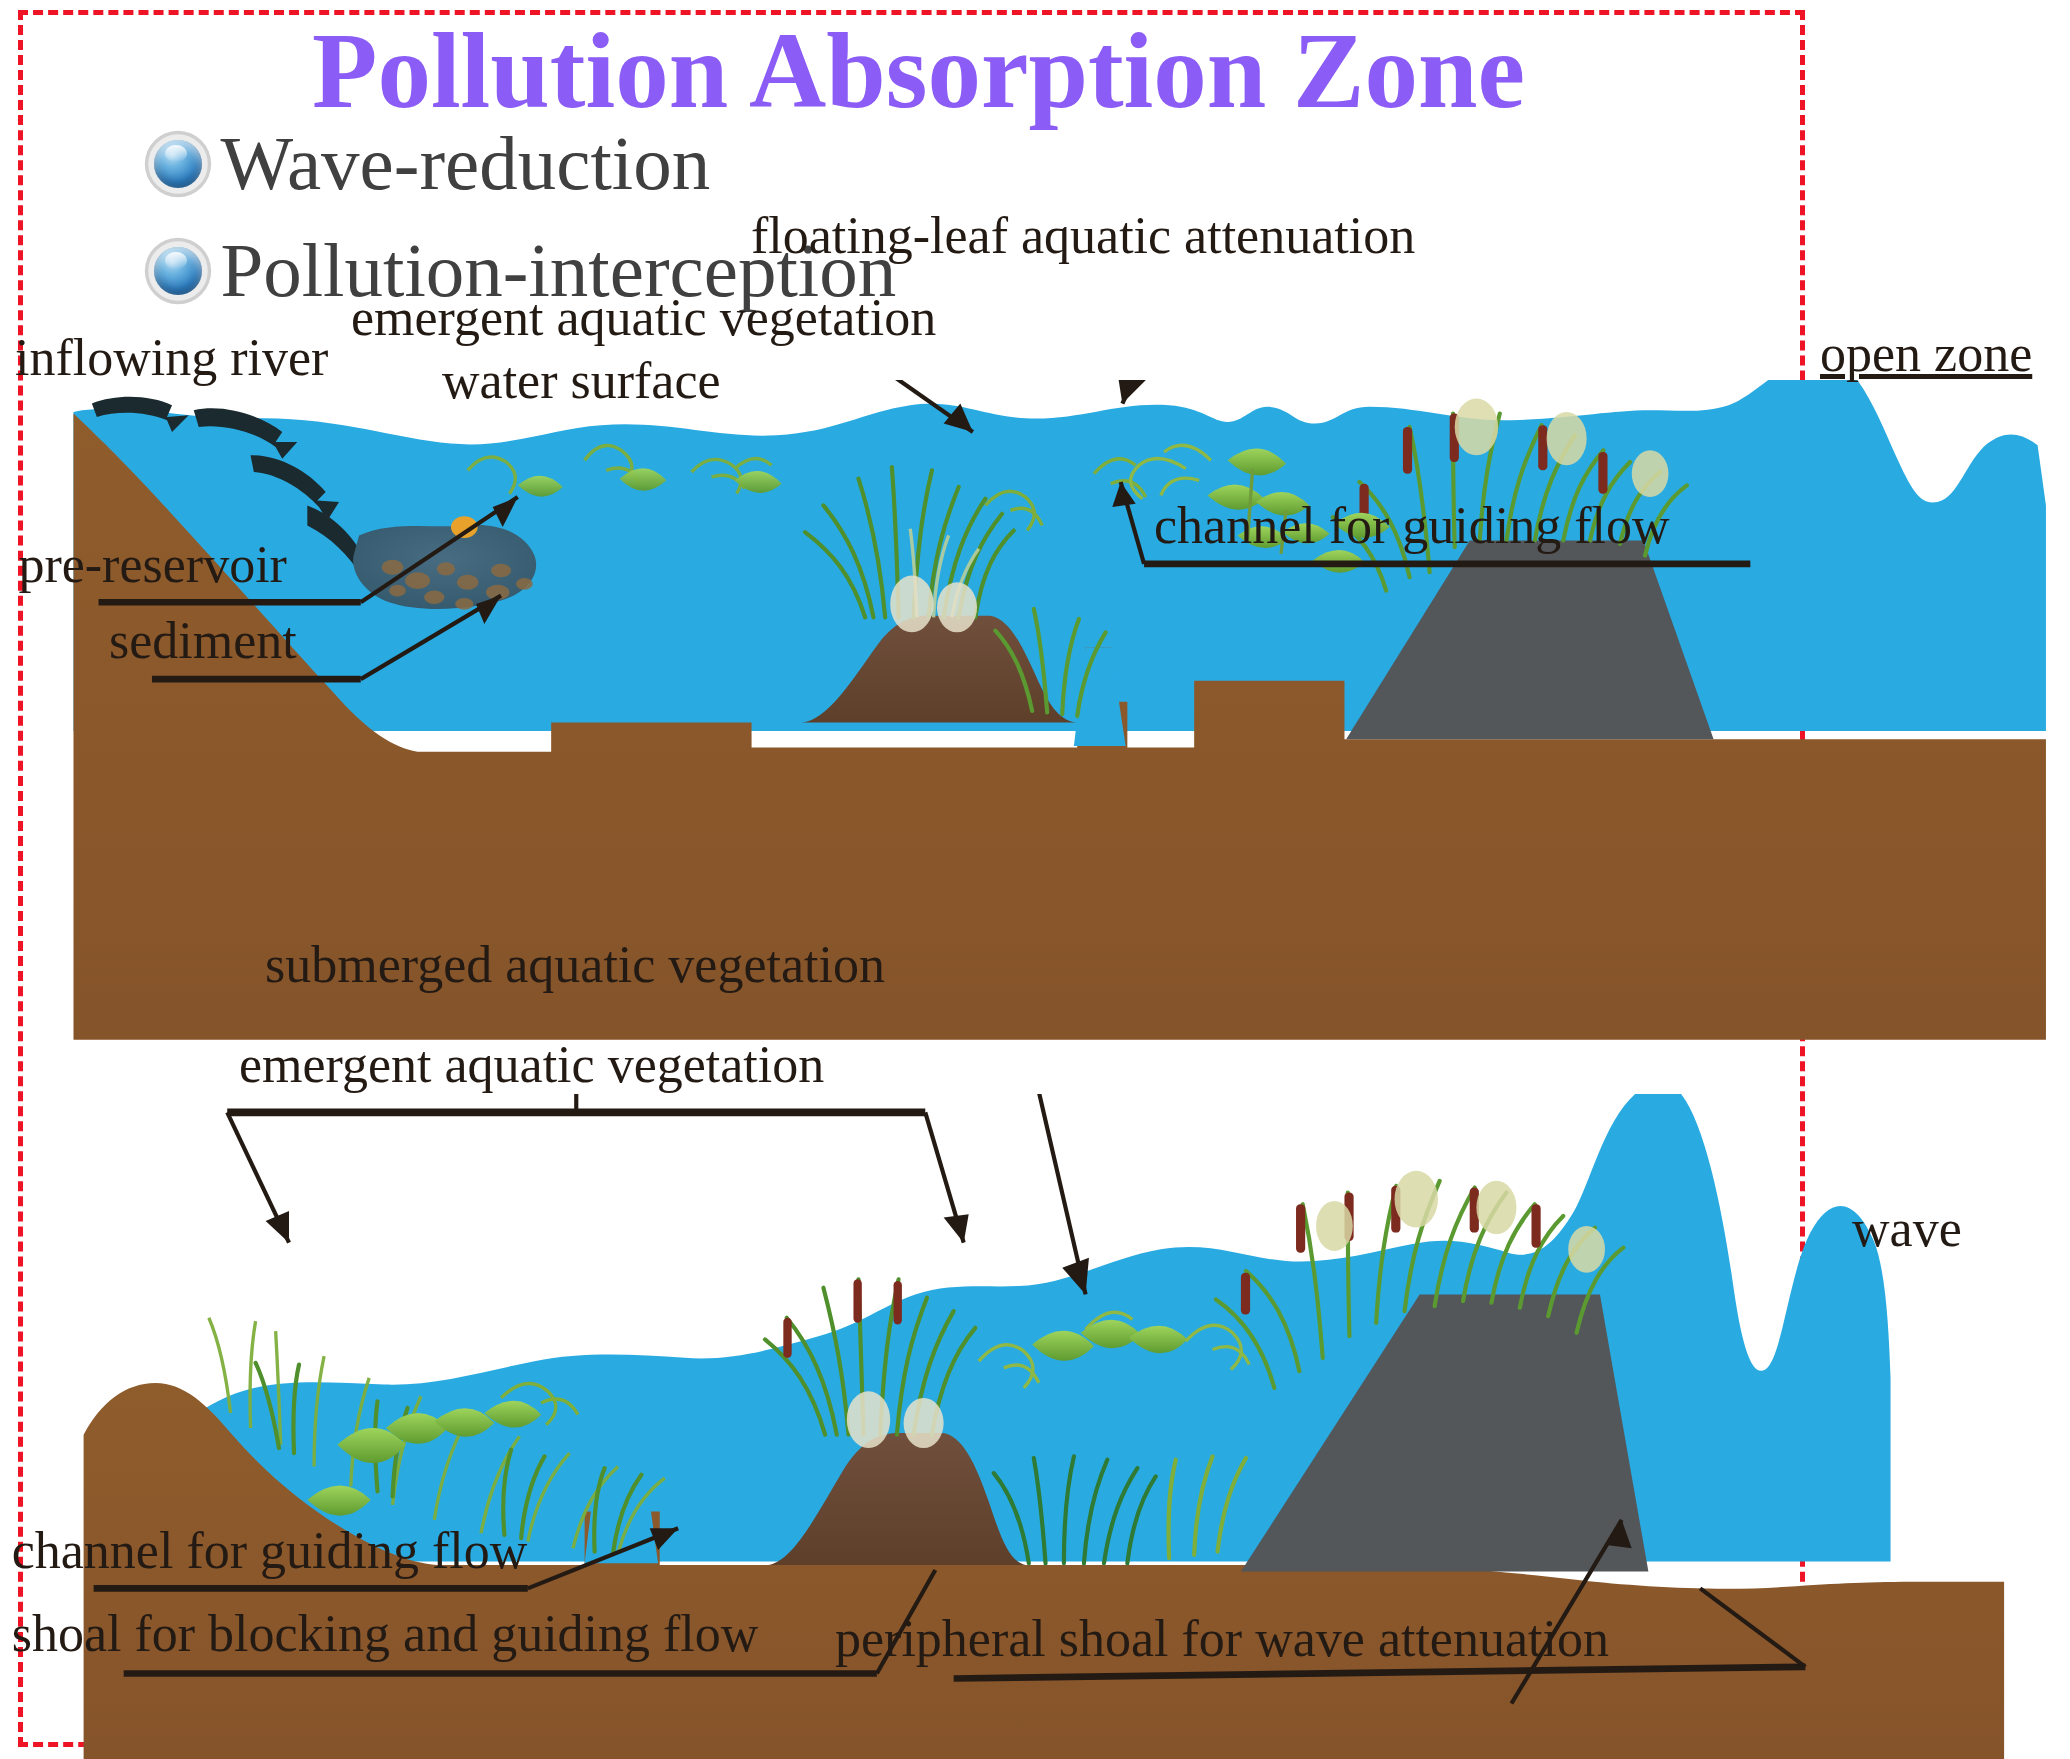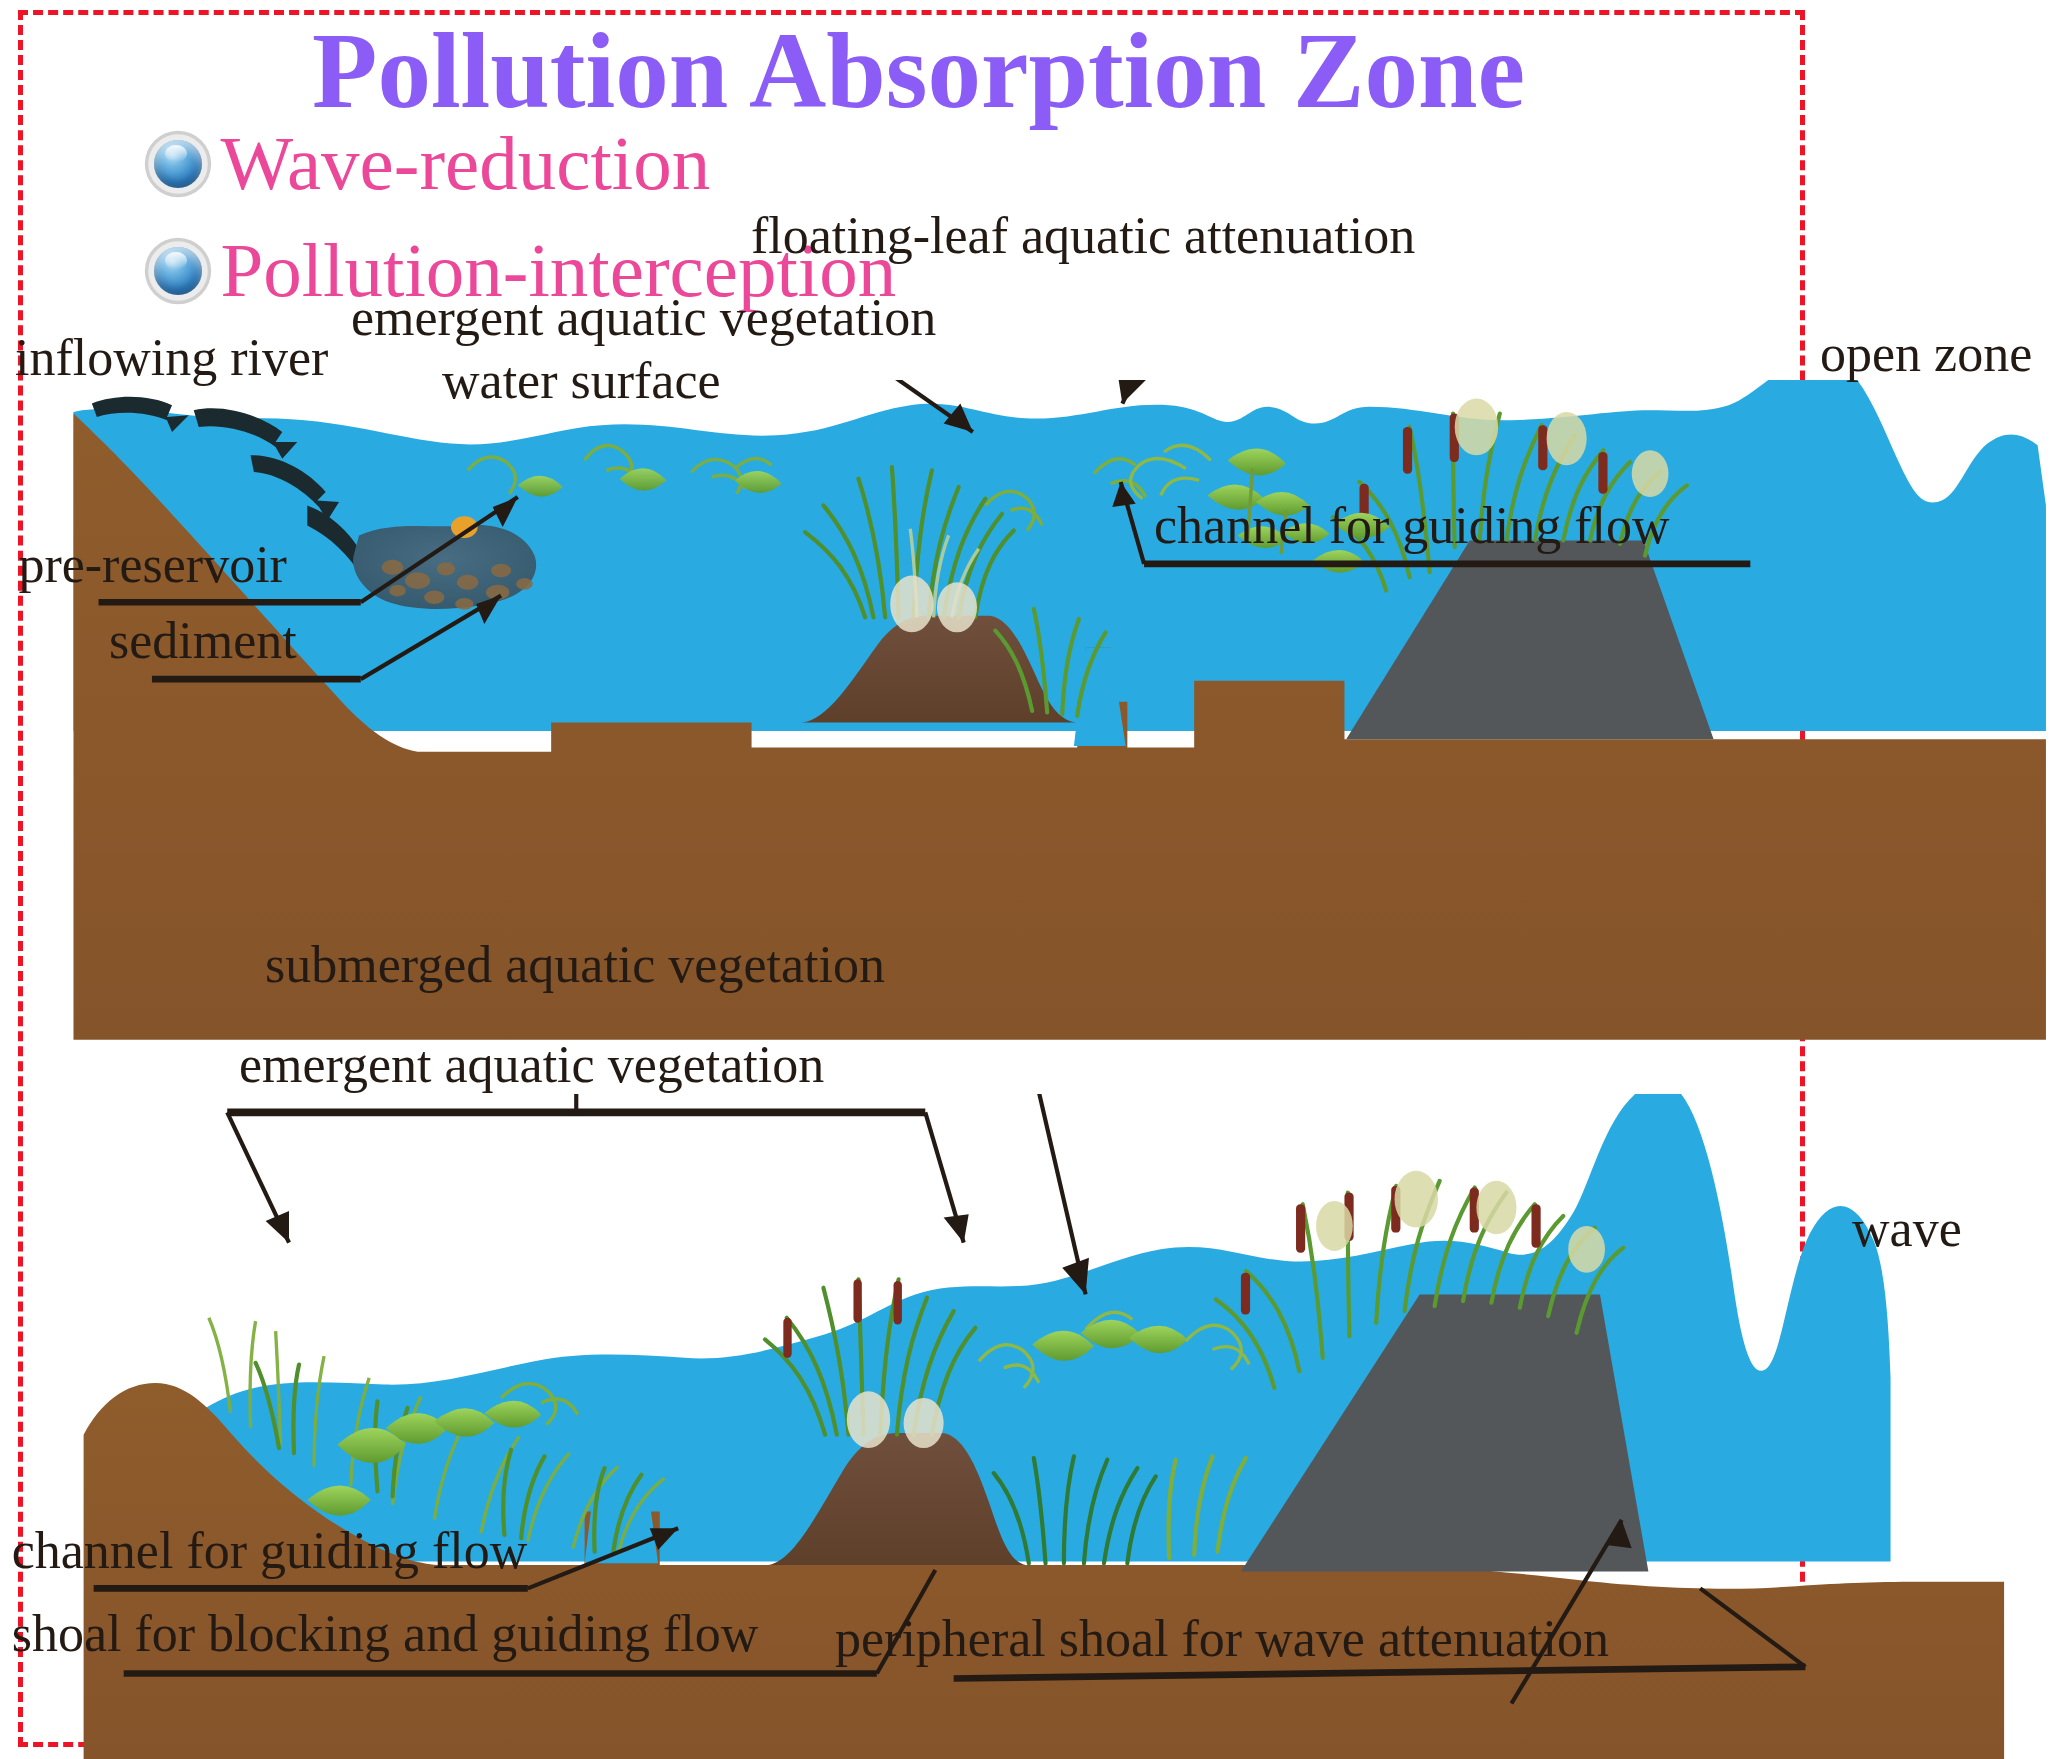--- a/index.html
+++ b/index.html
@@ -18,21 +18,21 @@
          letter-spacing:0px;white-space:nowrap;}
   .benefit{position:absolute;display:flex;align-items:center;gap:18.4px;}
   .bullet{width:48px;height:48px;border-radius:50%;flex:0 0 auto;
      background:
        radial-gradient(circle at 38% 30%, #bfe0f5 0%, #6bb3e0 28%, #2f7fc2 62%, #1d5e9c 100%);
      box-shadow:0 0 0 5.8px #ececec, 0 0 0 9.2px #cfcfcf, inset 0 -5px 8.3px rgba(0,0,0,.25),
                 inset 0 5.8px 9.2px rgba(255,255,255,.65);
      position:relative;}
   .bullet::after{content:"";position:absolute;left:22%;top:12%;width:46%;height:34%;
      border-radius:50%;background:linear-gradient(180deg,rgba(255,255,255,.88),rgba(255,255,255,0));}
-  .benefit-label{color:#ec4899;font-size:77px;line-height:1;white-space:nowrap;}
+  .benefit-label{color:#404040;font-size:77px;line-height:1;white-space:nowrap;}
 
   
   .diagram{position:absolute;left:0;}
   .dlabel{position:absolute;color:#241a14;white-space:nowrap;font-size:52px;line-height:1;}
   svg{display:block;}
   .ul{stroke:#241a14;fill:none;}
   .lead{stroke:#241a14;fill:none;stroke-width:5;}
 </style>
 </head>
 <body>
@@ -273,21 +273,21 @@
       </g>
     </svg>
 
     <div class="dlabel" style="left:15px;top:-48px;">inflowing river</div>
     <div class="dlabel" style="left:351px;top:-88px;">emergent aquatic vegetation</div>
     <div class="dlabel" style="left:751px;top:-170px;">floating-leaf aquatic attenuation</div>
     <div class="dlabel" style="left:442px;top:-25px;">water surface</div>
     <div class="dlabel" style="left:18.4px;top:159px;">pre-reservoir</div>
     <div class="dlabel" style="left:109px;top:235px;">sediment</div>
     <div class="dlabel" style="left:1154px;top:120px;">channel for guiding flow</div>
-    <div class="dlabel" style="left:1820px;top:-52px;">open zone</div>
+    <div class="dlabel" style="left:1820px;top:-52px;text-decoration:underline;">open zone</div>
   </div>
 
   <div class="diagram" style="top:1094px;">
     <svg width="2071" height="668" viewBox="0 0 2480 800">
       <defs>
         <linearGradient id="gSoil2" x1="0" y1="0" x2="0" y2="1">
           <stop offset="0" stop-color="#8f5c2c"></stop>
             <stop offset="1" stop-color="#86542a"></stop>
         </linearGradient>
         <linearGradient id="gMound2" x1="0" y1="0" x2="0" y2="1">

